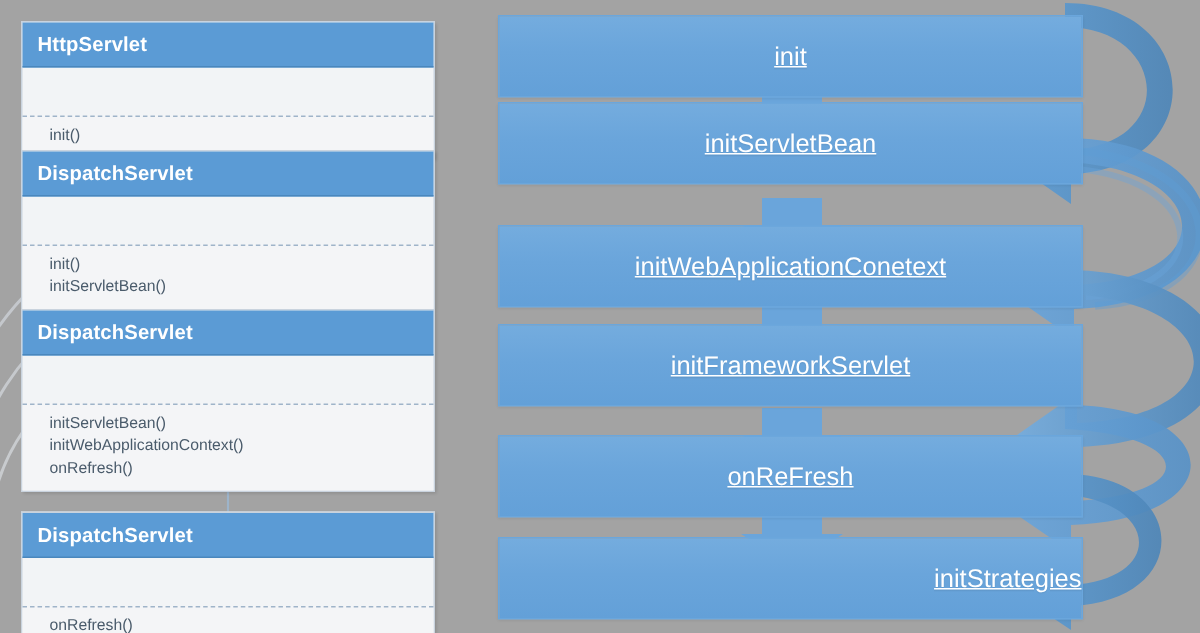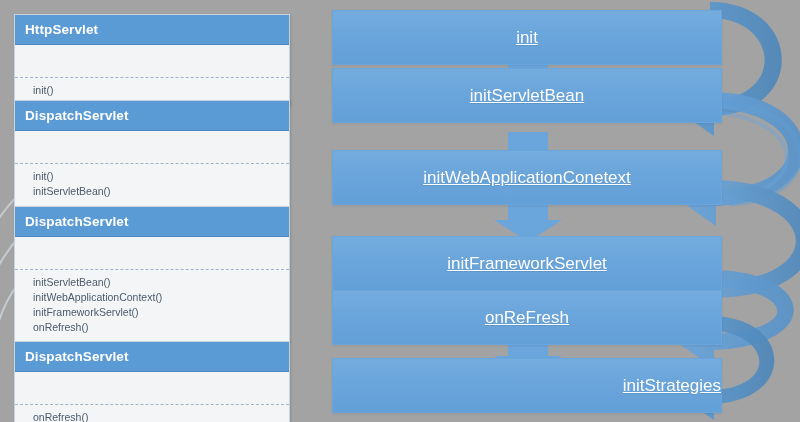--- a/index.html
+++ b/index.html
@@ -83,21 +83,20 @@
         <div class="uml-method">init()</div>
         <div class="uml-method">initServletBean()</div>
       </div>
     </div>
 
     <div class="uml-class" style="top:206px;">
       <div class="uml-header">DispatchServlet</div>
       <div class="uml-body">
         <div class="uml-method">initServletBean()</div>
         <div class="uml-method">initWebApplicationContext()</div>
-        <div class="uml-method">initFrameworkServlet()</div>
         <div class="uml-method">onRefresh()</div>
       </div>
     </div>
 
     <div class="uml-class" style="top:341px;">
       <div class="uml-header">DispatchServlet</div>
       <div class="uml-body">
         <div class="uml-method">onRefresh()</div>
       </div>
     </div>
@@ -183,21 +182,21 @@
 
     <div class="flow-box" style="top:10px;">
       <span>init</span>
     </div>
     <div class="flow-box" style="top:68px;">
       <span>initServletBean</span>
     </div>
     <div class="flow-box" style="top:150px;">
       <span>initWebApplicationConetext</span>
     </div>
-    <div class="flow-box" style="top:236px;">
+    <div class="flow-box" style="top:216px;">
       <span>initFrameworkServlet</span>
     </div>
     <div class="flow-box" style="top:290px;">
       <span>onReFresh</span>
     </div>
     <div class="flow-box" style="top:358px;justify-content:flex-end;">
       <span>initStrategies</span>
     </div>
 
   </div>

